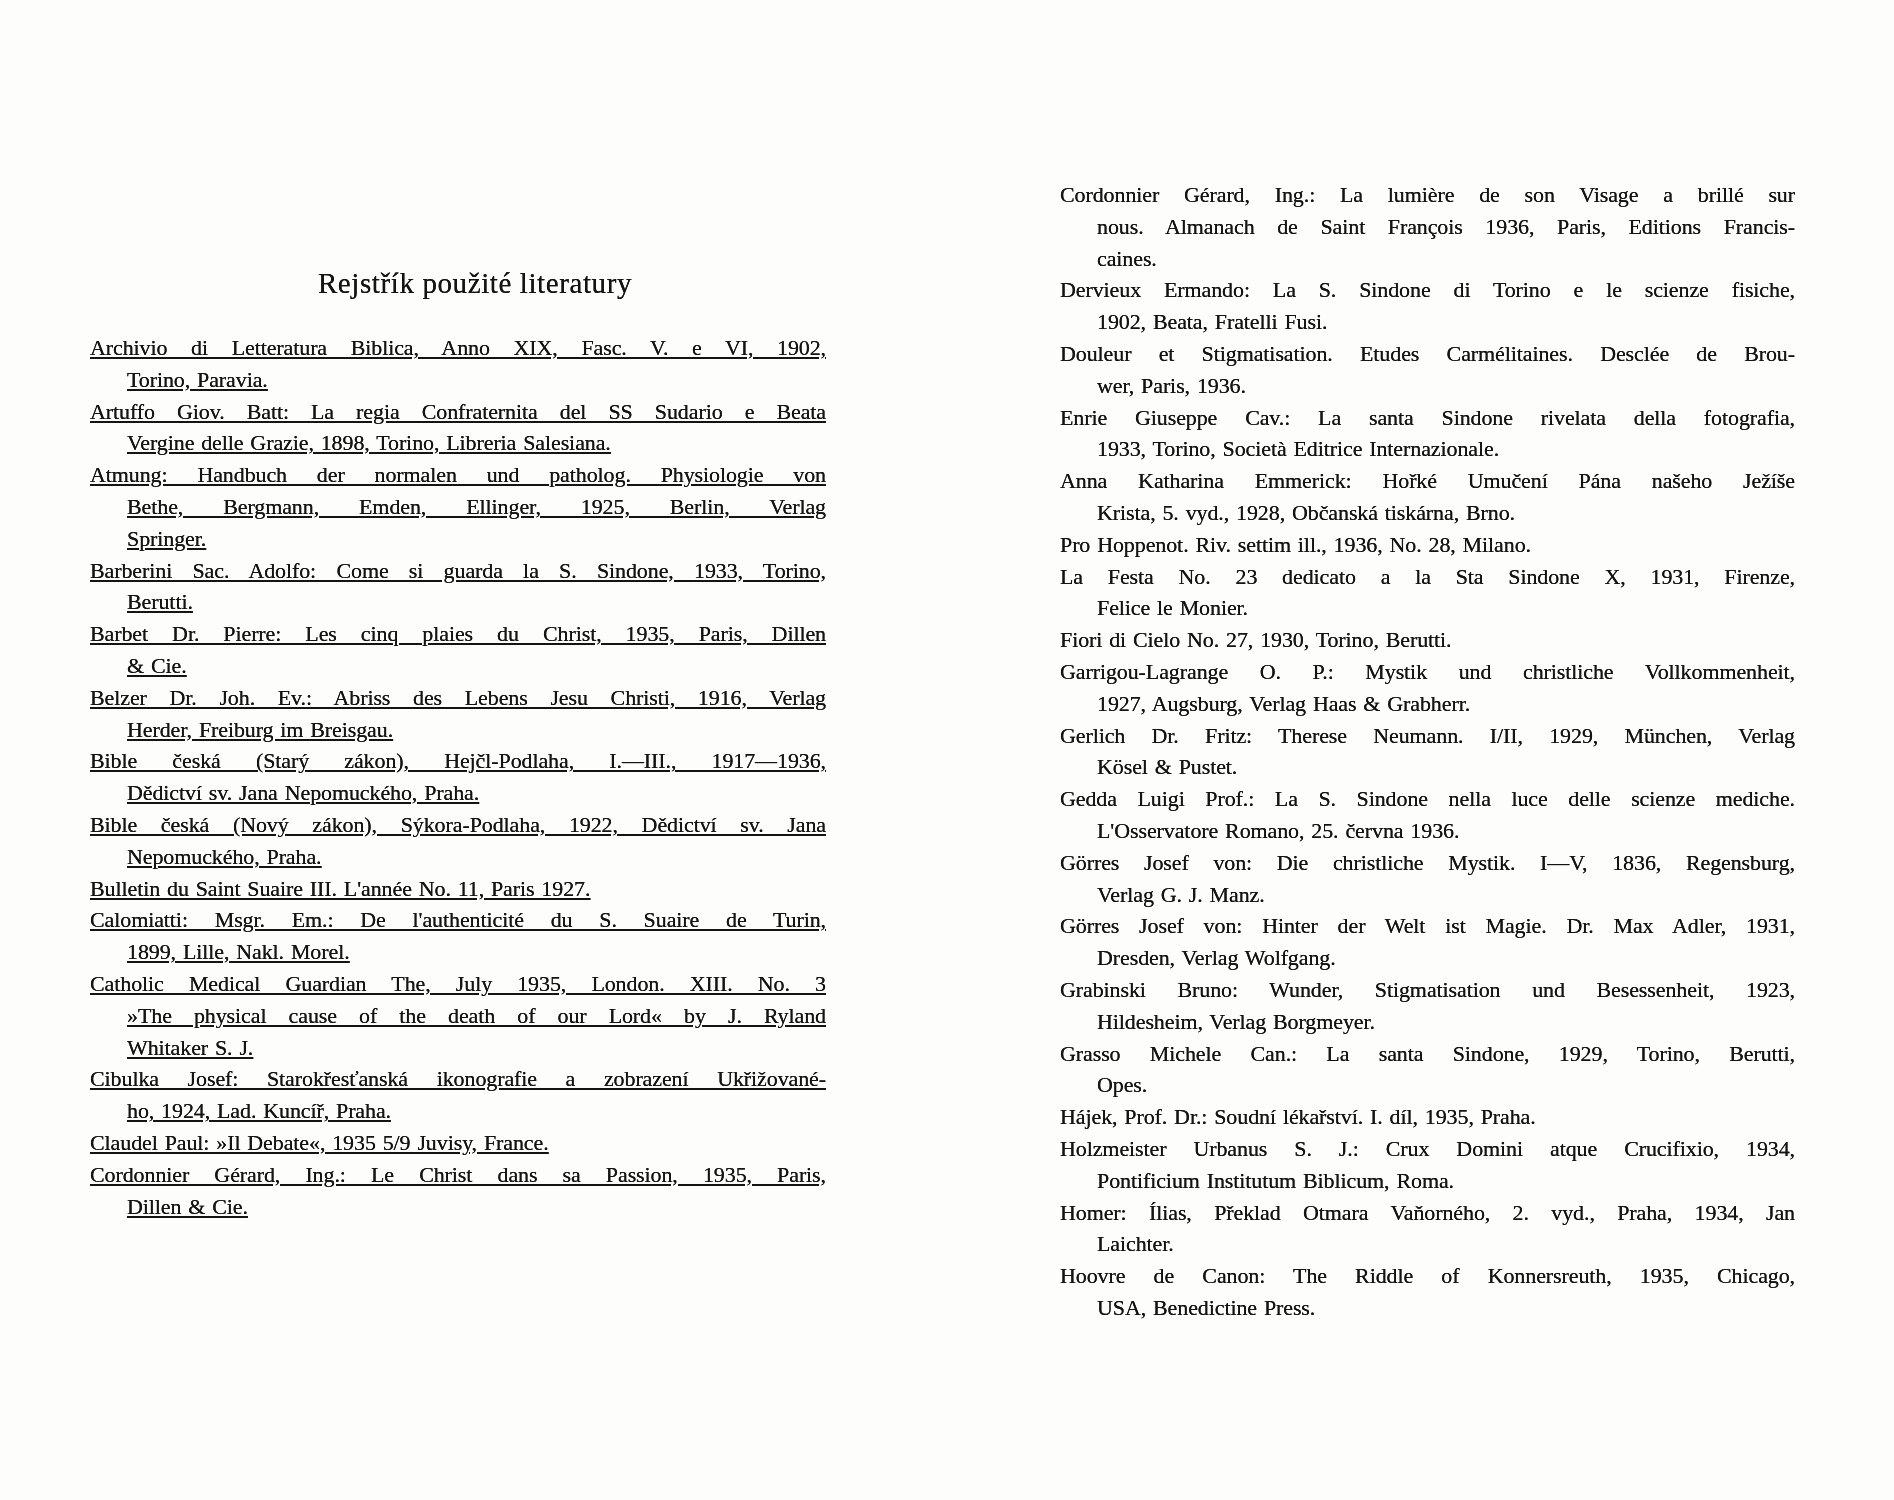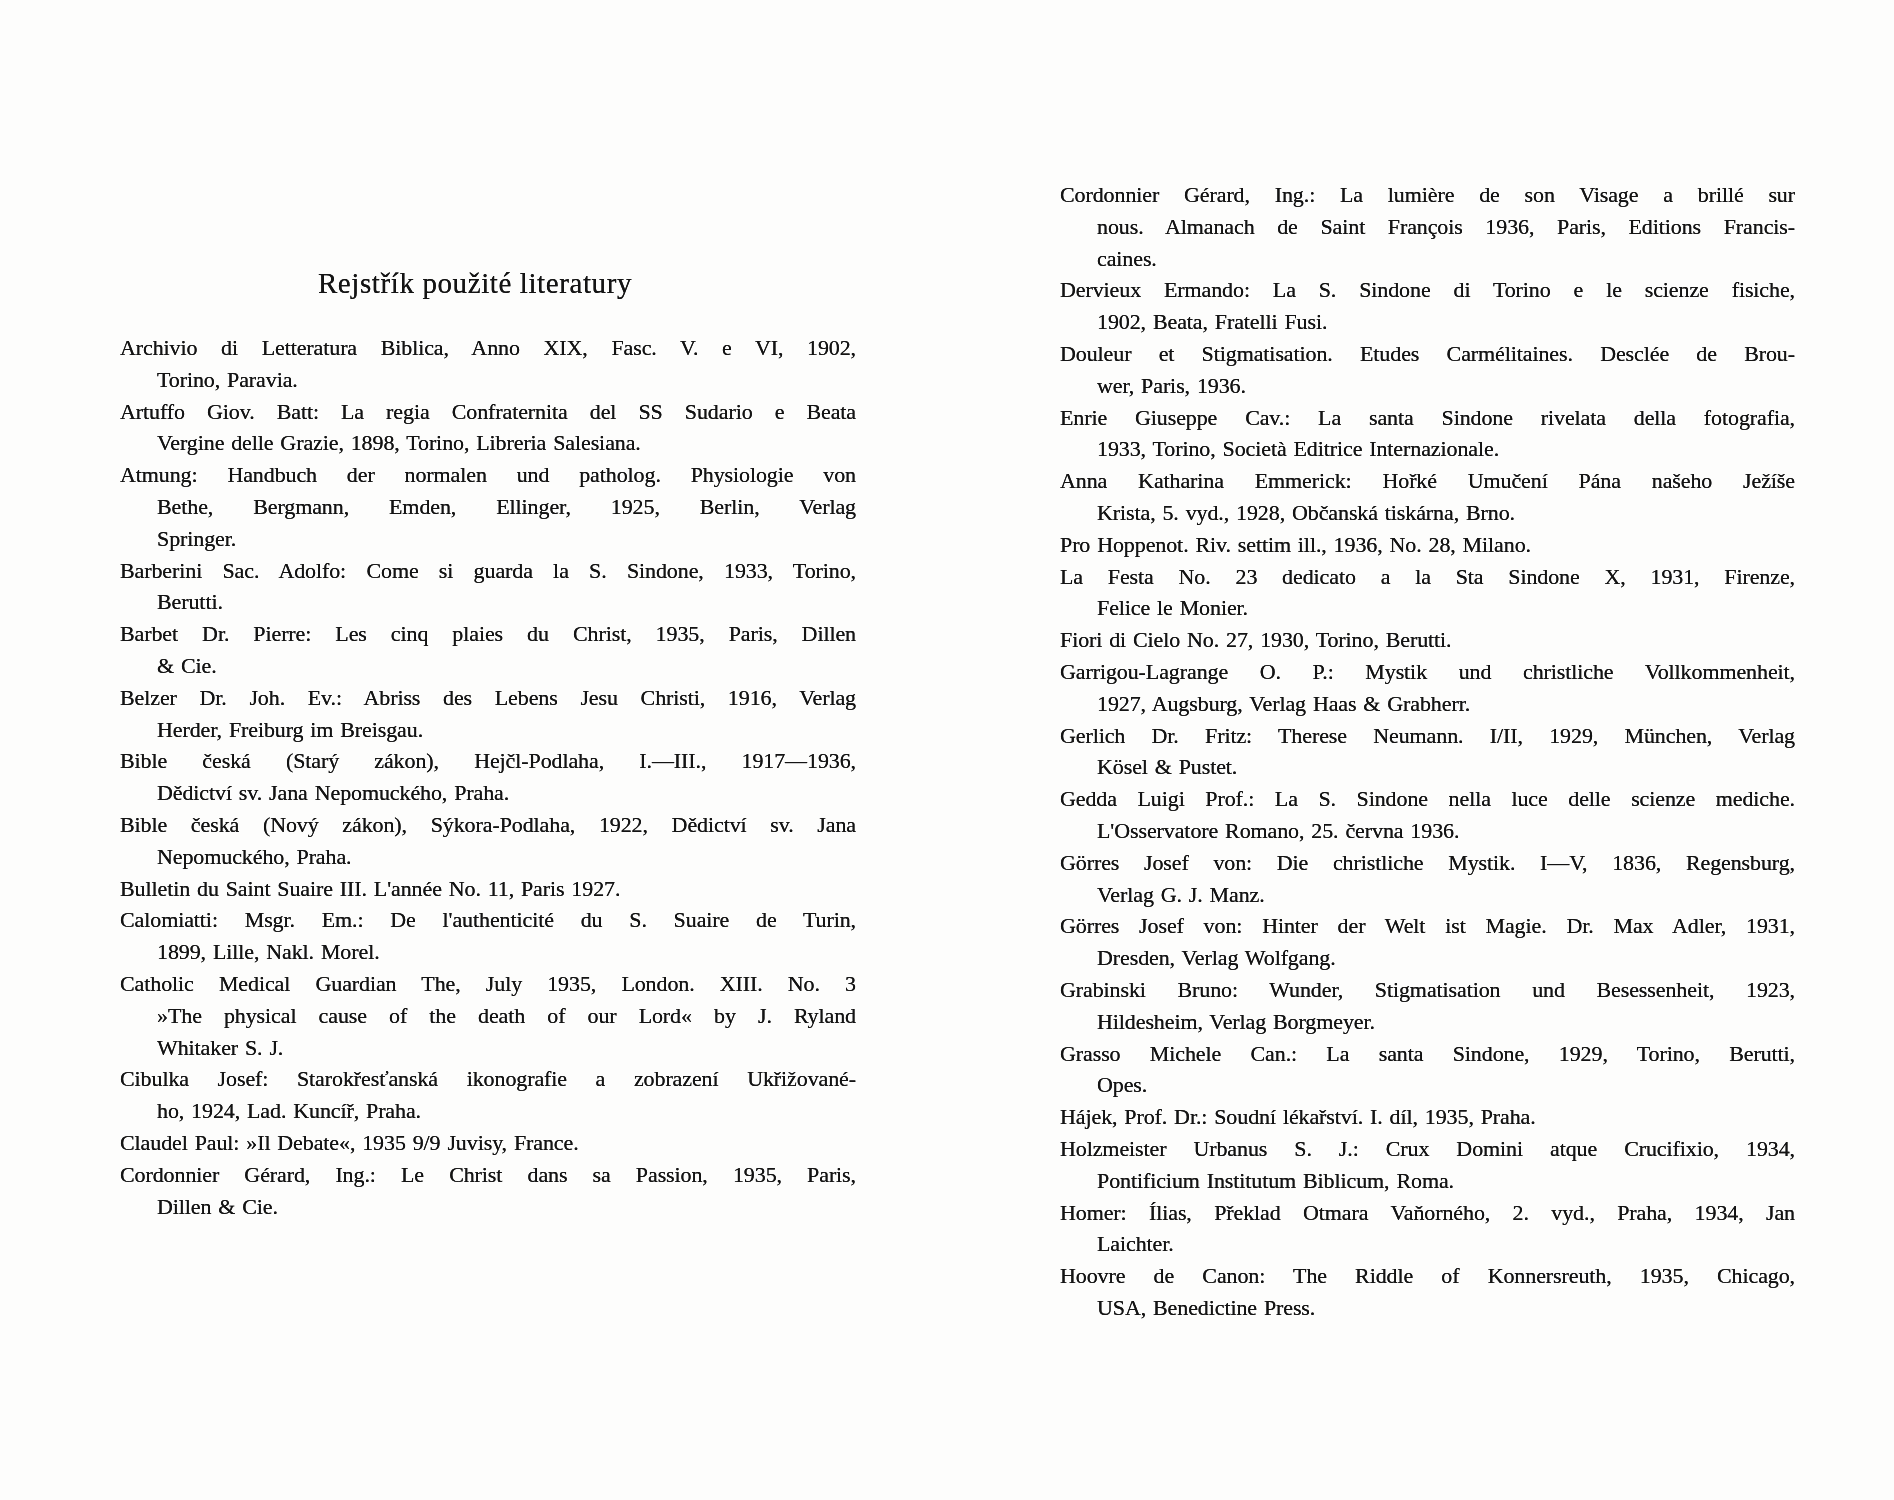--- a/index.html
+++ b/index.html
@@ -28,21 +28,21 @@
   }
   .entries{
     position:absolute;
     font-size:22px;
     line-height:31.8px;
     letter-spacing:-0.1px;
     word-spacing:1.5px;
     text-shadow:0 0 0.45px var(--ink);
     margin-top:16px;
   }
-  #entries-left{left:120px;top:316px;width:736px;}
+  #entries-left{left:90px;top:316px;width:736px;text-decoration:underline;}
   #entries-right{left:1060px;top:163px;width:735px;}
   .entry{margin:0;padding:0;}
   .line{
     text-align:left;
     white-space:normal;
   }
   .line.fill{
     text-align:justify;
     text-align-last:justify;
     -moz-text-align-last:justify;
@@ -102,21 +102,21 @@
       <div class="entry">
         <div class="line fill">Catholic Medical Guardian The, July 1935, London. XIII. No. 3</div>
         <div class="line cont fill">»The physical cause of the death of our Lord« by J. Ryland</div>
         <div class="line cont">Whitaker S. J.</div>
       </div>
       <div class="entry">
         <div class="line fill">Cibulka Josef: Starokřesťanská ikonografie a zobrazení Ukřižované-</div>
         <div class="line cont">ho, 1924, Lad. Kuncíř, Praha.</div>
       </div>
       <div class="entry">
-        <div class="line">Claudel Paul: »Il Debate«, 1935 9/9 Juvisy, France.</div>
+        <div class="line">Claudel Paul: »Il Debate«, 1935 5/9 Juvisy, France.</div>
       </div>
       <div class="entry">
         <div class="line fill">Cordonnier Gérard, Ing.: Le Christ dans sa Passion, 1935, Paris,</div>
         <div class="line cont">Dillen &amp; Cie.</div>
       </div>
     </div>
 
   <div id="entries-right" class="entries">
       <div class="entry">
         <div class="line fill">Cordonnier Gérard, Ing.: La lumière de son Visage a brillé sur</div>

